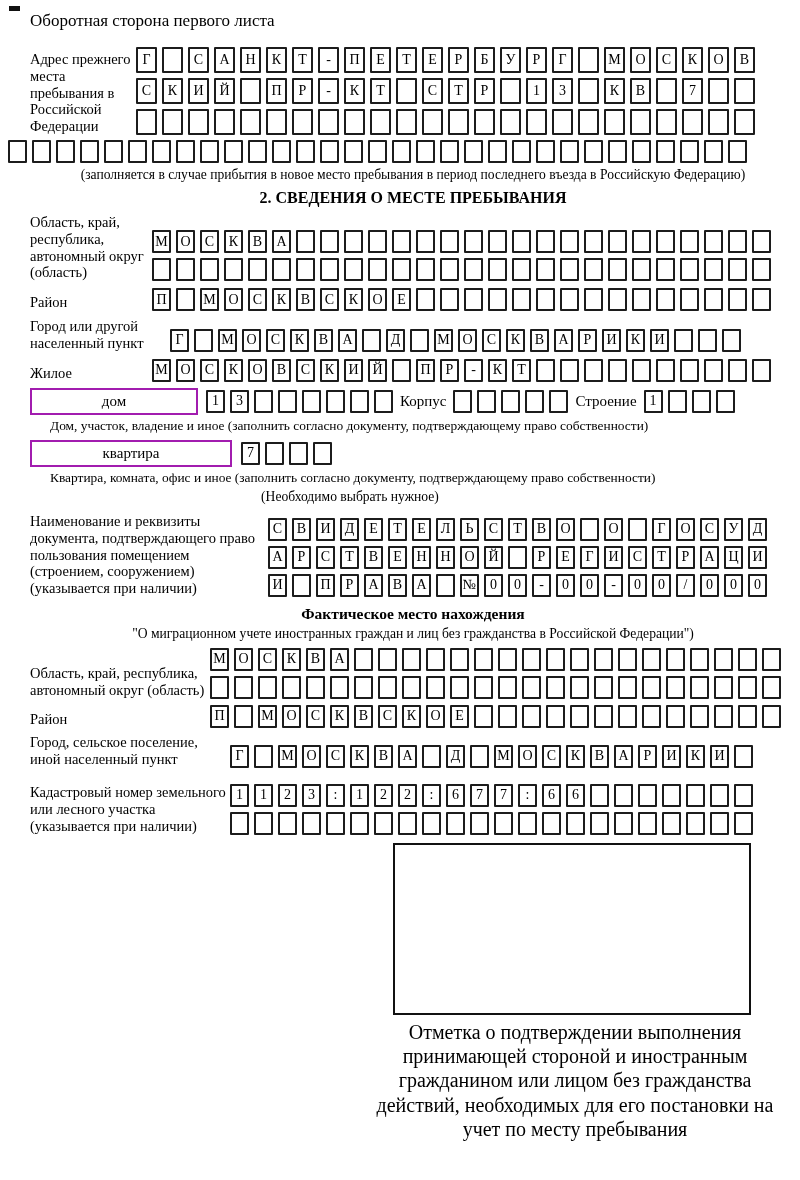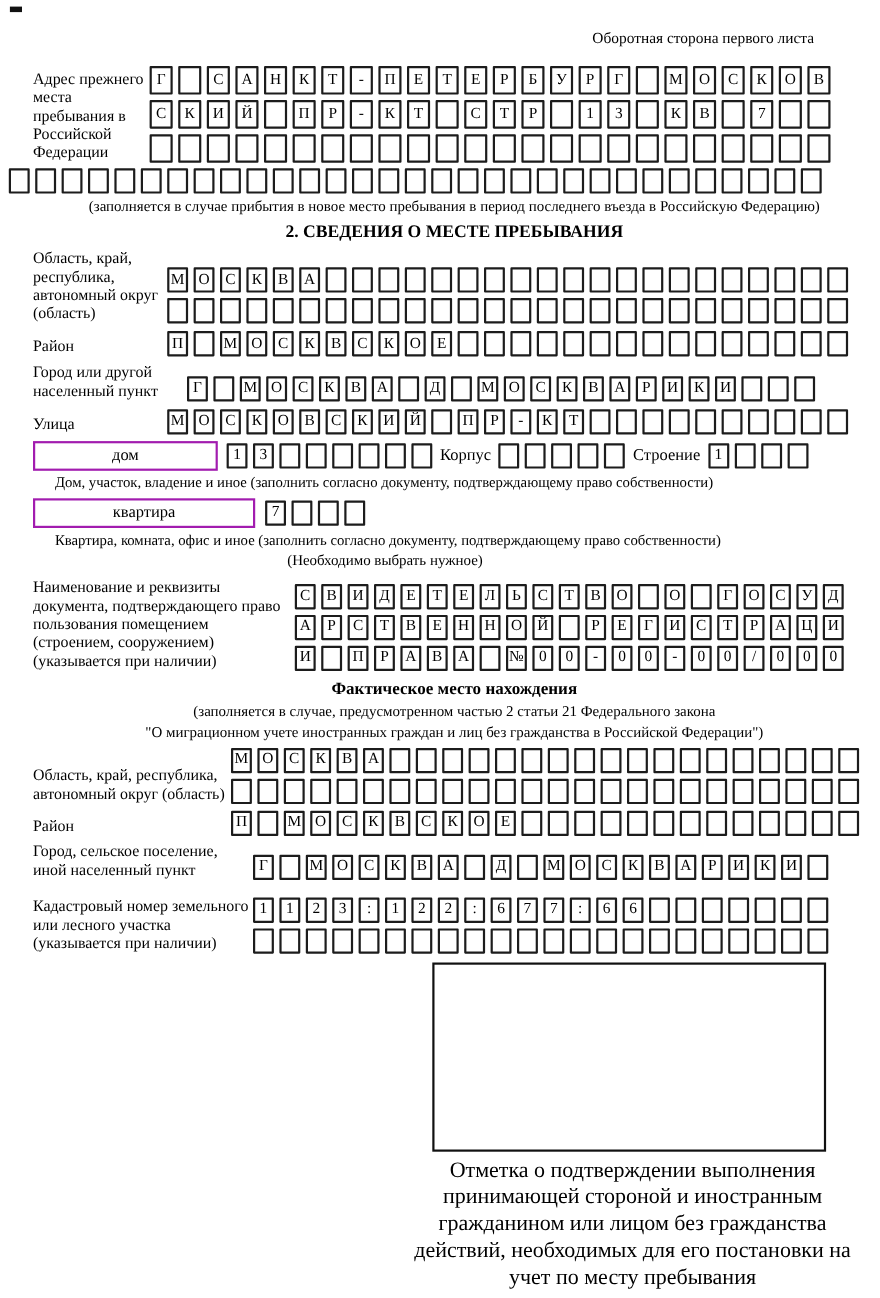--- a/index.html
+++ b/index.html
@@ -5,21 +5,21 @@
   * { box-sizing: border-box; margin: 0; padding: 0; }
   html, body { background: #ffffff; }
   body {
     width: 800px; height: 1180px; overflow: hidden;
     font-family: "Liberation Serif", "DejaVu Serif", serif;
     color: #000;
   }
   .sheet { position: relative; width: 800px; height: 1180px; padding: 0 4px 0 30px; }
   .corner-mark { position: absolute; left: 9px; top: 6px; width: 11px; height: 5px; background: #111; }
 
-  .back-note { padding-top: 28px; padding-right: 56px; text-align: right; font-size: 14px; }
+  .back-note { padding-top: 11px; padding-right: 56px; font-size: 17px; }
 
   
   .cells { display: flex; gap: 5px; }
   .cell {
     width: 19px; height: 23px; flex: 0 0 auto;
     border: 2px solid #1c1c1c; border-radius: 1px;
     display: flex; align-items: center; justify-content: center;
     font-size: 14px; line-height: 1; background: #fff;
   }
   .cells.lg .cell { width: 21px; height: 26px; }
@@ -324,21 +324,21 @@
         <div class="cell">И</div>
         <div class="cell">К</div>
         <div class="cell">И</div>
         <div class="cell"></div>
         <div class="cell"></div>
         <div class="cell"></div>
       </div>
   </div>
 
   <div class="field-row sec2-row">
-    <div class="flabel">Улица</div>
+    <div class="flabel">Жилое</div>
     <div class="cells">
         <div class="cell">М</div>
         <div class="cell">О</div>
         <div class="cell">С</div>
         <div class="cell">К</div>
         <div class="cell">О</div>
         <div class="cell">В</div>
         <div class="cell">С</div>
         <div class="cell">К</div>
         <div class="cell">И</div>
@@ -478,21 +478,20 @@
           <div class="cell">0</div>
           <div class="cell">/</div>
           <div class="cell">0</div>
           <div class="cell">0</div>
           <div class="cell">0</div>
         </div>
     </div>
   </div>
 
   <div class="fact-title">Фактическое место нахождения</div>
-  <div class="fact-note">(заполняется в случае, предусмотренном частью 2 статьи 21 Федерального закона</div>
   <div class="fact-note">"О миграционном учете иностранных граждан и лиц без гражданства в Российской Федерации")</div>
 
   <div class="field-row fact-row">
     <div class="flabel">Область, край, республика, автономный округ (область)</div>
     <div class="cellcol">
       <div class="cells">
           <div class="cell">М</div>
           <div class="cell">О</div>
           <div class="cell">С</div>
           <div class="cell">К</div>

